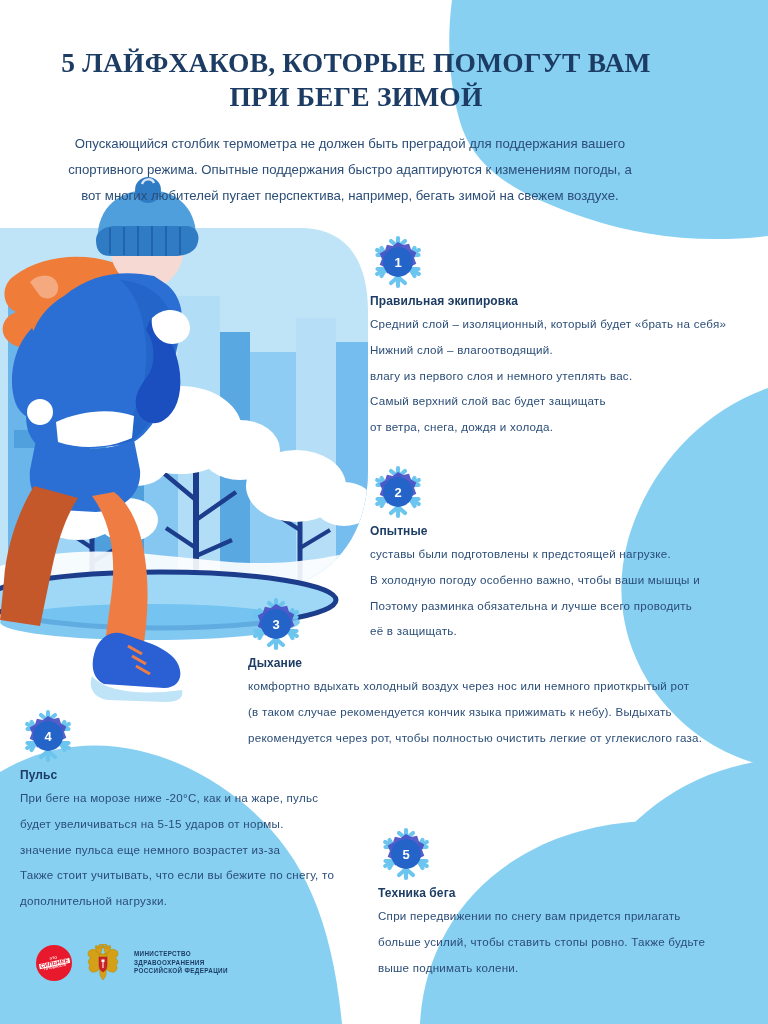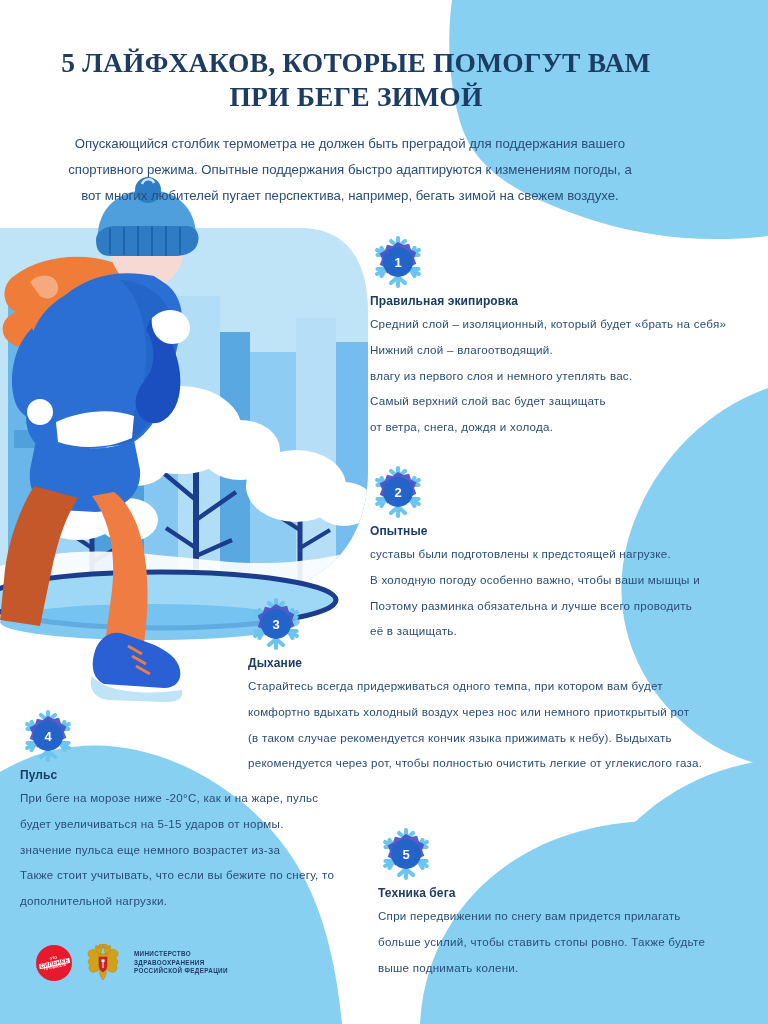--- a/index.html
+++ b/index.html
@@ -339,21 +339,20 @@
             <path d="M15.5 35 L11.5 42"></path>
           <path d="M40.5 21 L48.5 21"></path>
             <path d="M40.5 21 L44.5 14"></path>
         </g>
         <path fill="#4a4fc4" d="M28 8 l5.2 3.1 5.9-1.3 1.9 5.8 5.3 2.9-2.2 5.6 2.2 5.6-5.3 2.9-1.9 5.8-5.9-1.3L28 41.6l-5.2-3.5-5.9 1.3-1.9-5.8-5.3-2.9 2.2-5.6-2.2-5.6 5.3-2.9 1.9-5.8 5.9 1.3z" opacity=".92"></path>
       </svg>
       <div class="badge">3</div>
     </div>
     <h2 class="bk-title">Дыхание</h2>
     <div class="bk-body">
-      <p>Старайтесь всегда придерживаться одного темпа, при котором вам будет</p>
       <p>комфортно вдыхать холодный воздух через нос или немного приоткрытый рот</p>
       <p>(в таком случае рекомендуется кончик языка прижимать к небу). Выдыхать</p>
       <p>рекомендуется через рот, чтобы полностью очистить легкие от углекислого газа.</p>
     </div>
   </div>
 
   <div class="block" id="block-4">
     <div class="flake">
       <svg width="56" height="56" viewBox="0 0 56 56" xmlns="http://www.w3.org/2000/svg">
         <g stroke="#6cc5ee" stroke-width="4.2" stroke-linecap="round" fill="none">

